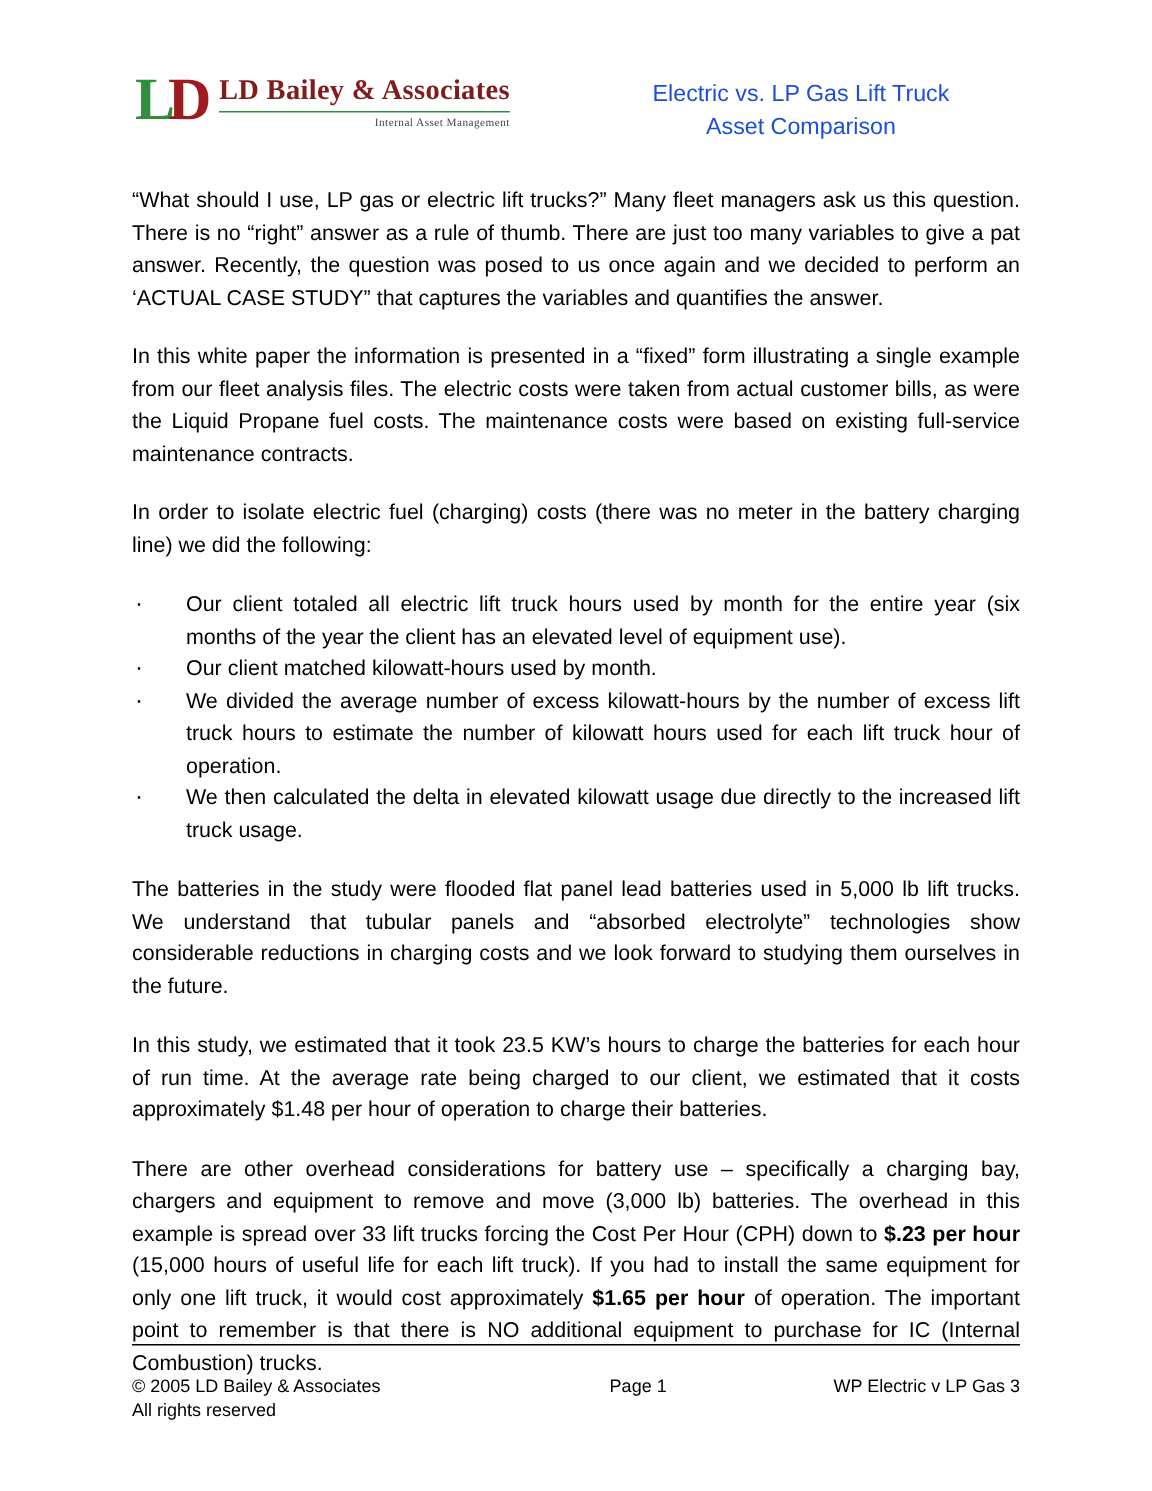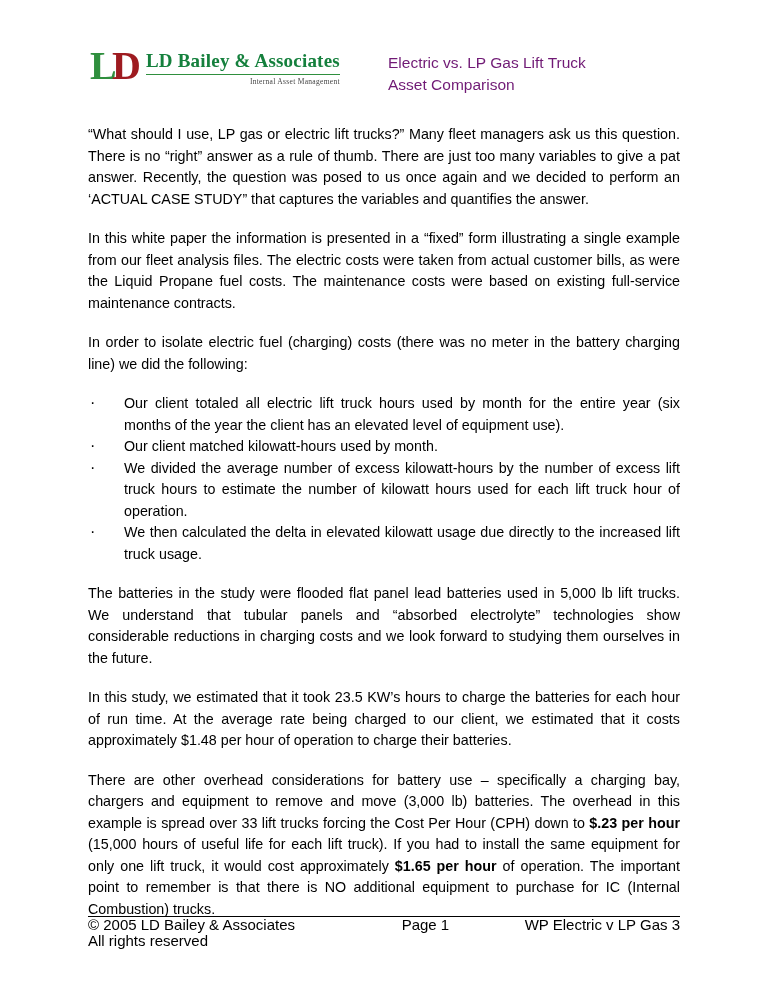--- a/index.html
+++ b/index.html
@@ -64,40 +64,40 @@
     color: #9e1b20;
     line-height: 40px;
   }
   .logo-text {
     padding-top: 6px;
   }
   .logo-name {
     font-family: "Liberation Serif", serif;
     font-weight: bold;
     font-size: 19px;
-    color: #15803d;
+    color: #7f1d1d;
     letter-spacing: 0.2px;
     border-bottom: 1.5px solid #2f8f3e;
     padding-bottom: 2px;
     white-space: nowrap;
   }
   .logo-tagline {
     font-family: "Liberation Serif", serif;
     font-size: 7.5px;
     color: #444444;
     text-align: right;
     margin-top: 2px;
     letter-spacing: 0.3px;
   }
   .doc-title {
     flex: 1 1 auto;
-    text-align: left;
+    text-align: center;
     font-size: 15.5px;
     line-height: 22px;
-    color: #701a75;
+    color: #1d4ed8;
     padding-top: 8px;
   }
   .doc-title .t1, .doc-title .t2 { display: block; }
 
   
   p.body {
     font-size: 14.3px;
     line-height: 21.5px;
     text-align: justify;
     margin: 0 0 18px 0;
@@ -128,22 +128,22 @@
   .b { font-weight: normal; }
   .red { color: #000000; font-weight: bold; }
 
   
   .footer {
     position: absolute;
     left: 88px;
     right: 88px;
     bottom: 46px;
     border-top: 1px solid #000000;
-    padding-top: 0;
-    font-size: 15px;
+    padding-top: 20px;
+    font-size: 12px;
     line-height: 15px;
   }
   .footer-row {
     display: flex;
     align-items: baseline;
   }
   .footer-left { flex: 0 0 auto; width: 46%; }
   .footer-center { flex: 0 0 auto; width: 22%; text-align: center; }
   .footer-right { flex: 1 1 auto; text-align: right; }
   .footer-sub { margin-top: 1px; }

